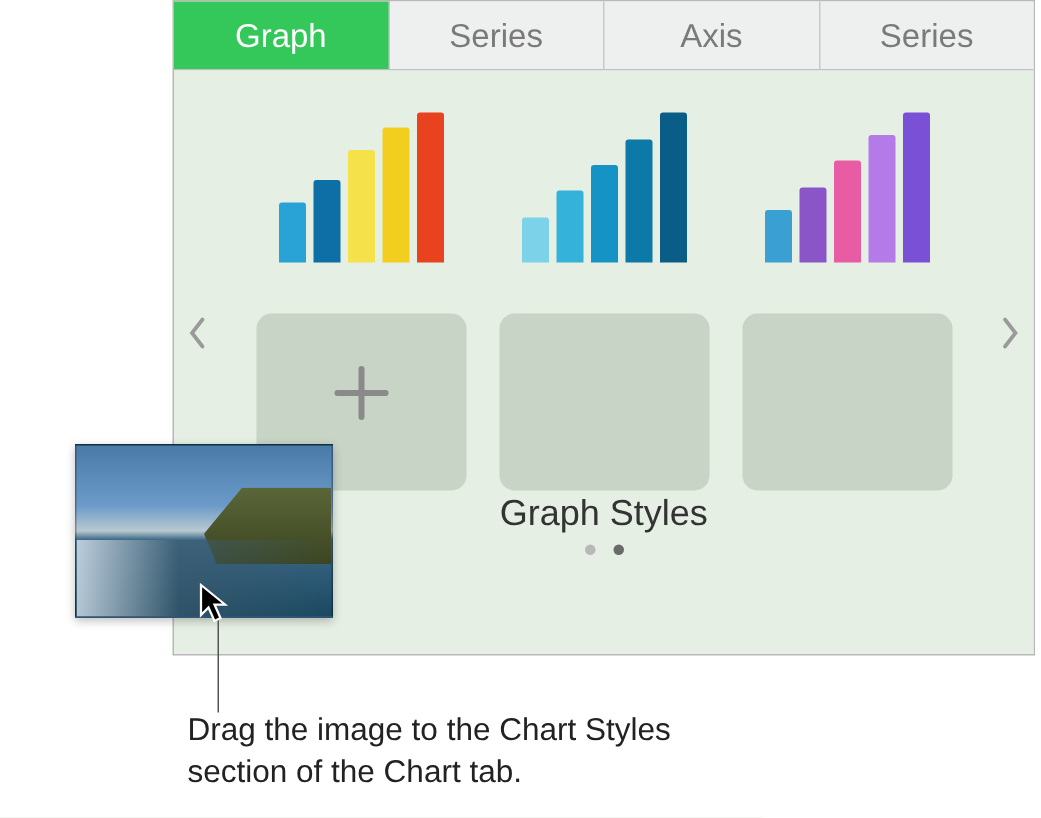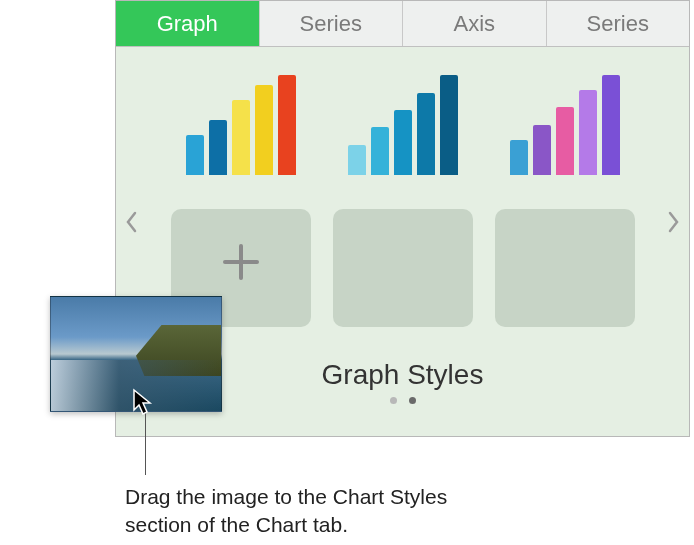--- a/index.html
+++ b/index.html
@@ -102,23 +102,23 @@
       border-radius: 2px;
     }
     .plus-icon::before {
       left: 18px; top: 2px; width: 4px; height: 36px;
     }
     .plus-icon::after {
       top: 18px; left: 2px; height: 4px; width: 36px;
     }
     .section-label {
       text-align: center;
-      font-size: 28px;
+      font-size: 24px;
       color: #333;
-      margin-top: 32px;
+      margin-top: 2px;
     }
     .dots {
       display: flex;
       justify-content: center;
       gap: 12px;
       margin-top: 6px;
     }
     .dot {
       width: 7px;
       height: 7px;
@@ -163,21 +163,21 @@
     .callout-line {
       position: absolute;
       top: 413px;
       left: 145px;
       width: 1px;
       height: 62px;
       background: #555;
     }
     .callout-text {
       position: absolute;
-      top: 483px;
+      top: 473px;
       left: 125px;
       font-size: 21px;
       color: #222;
       line-height: 1.35;
       width: 360px;
     }
   </style>
 </head>
 <body>
 

